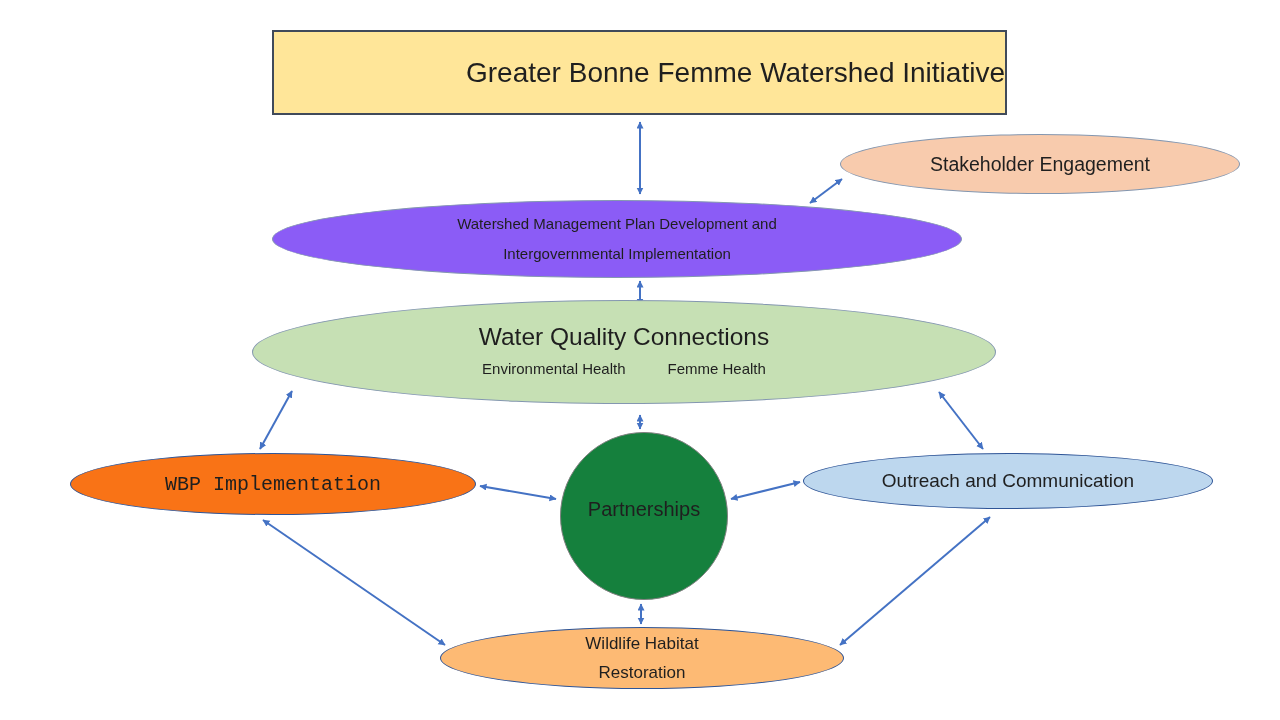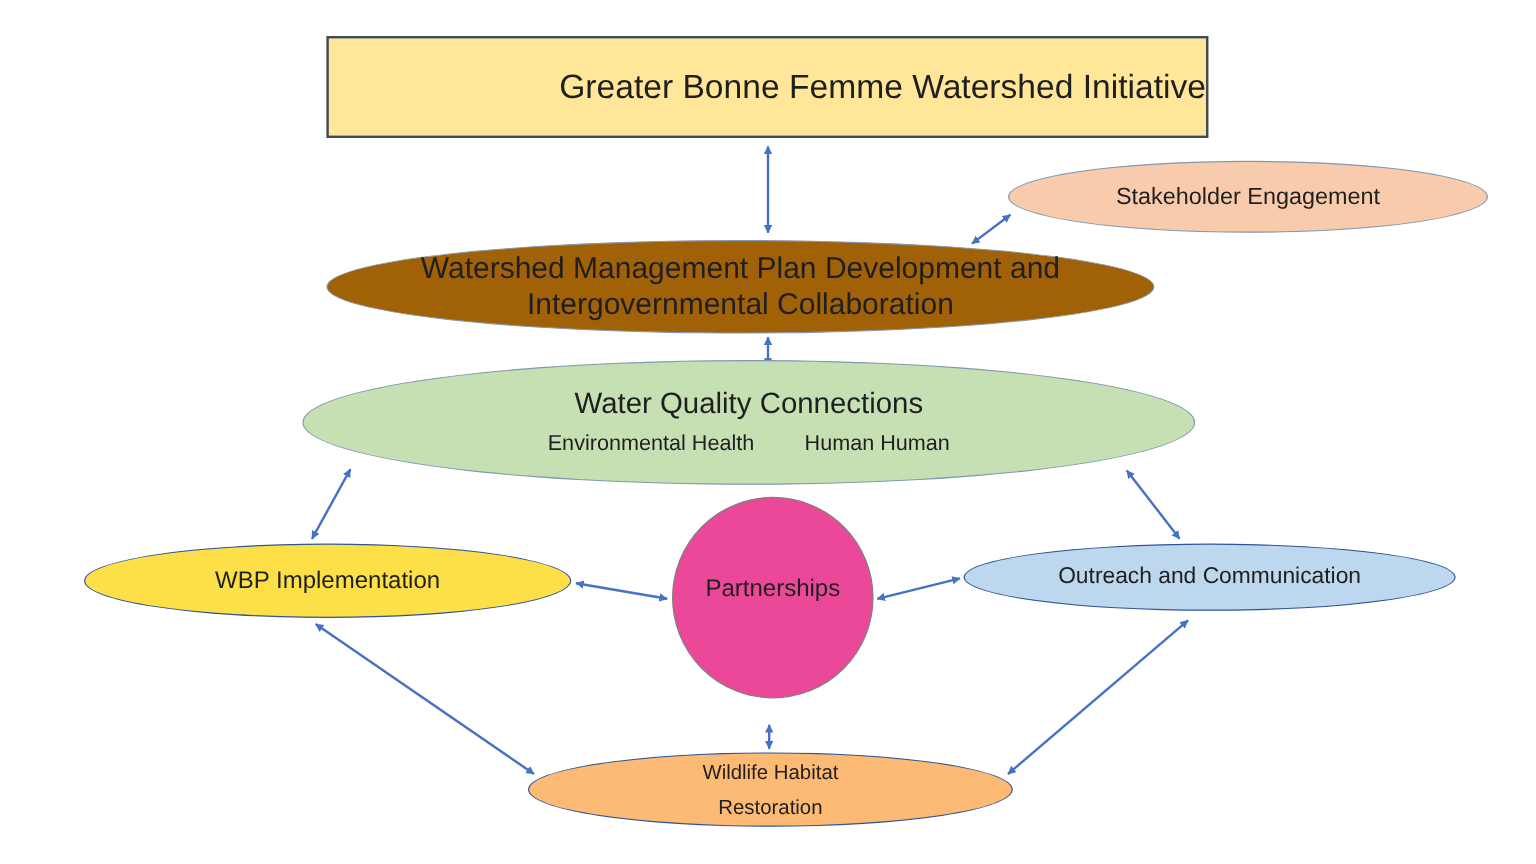--- a/index.html
+++ b/index.html
@@ -30,43 +30,44 @@
   }
   
   #node-stakeholder{
     left:840px;top:134px;width:400px;height:60px;
     background:#F8CBAD;border:1.5px solid #8497B0;
     font-size:19.5px;
   }
   
   #node-wmp{
     left:272px;top:200px;width:690px;height:78px;
-    background:#a16207;border:1.5px solid #8497B0;
-    font-size:25px;line-height:30px;
+    background:#8b5cf6;border:1.5px solid #8497B0;
+    font-size:15px;line-height:30px;
   }
   
   #node-wqc{
     left:252px;top:300px;width:744px;height:104px;
     background:#C6E0B4;border:1.5px solid #8497B0;
   }
   #node-wqc .wqc-title{font-size:24.5px;line-height:30px;}
   #node-wqc .wqc-sub{
     display:flex;gap:42px;justify-content:center;
-    font-size:18px;line-height:28px;margin-top:3px;
+    font-size:15px;line-height:28px;margin-top:3px;
   }
   
   #node-wbp{
     left:70px;top:453px;width:406px;height:62px;
-    background:#fde047;border:1.5px solid #2F5597;
+    background:#f97316;border:1.5px solid #2F5597;
     font-size:20px;
+    font-family:Liberation Mono, monospace;
   }
   
   #node-partnerships{
-    left:560px;top:414px;width:168px;height:168px;
-    background:#ec4899;border:1.5px solid #808080;
+    left:560px;top:432px;width:168px;height:168px;
+    background:#15803d;border:1.5px solid #808080;
     border-radius:50%;
     font-size:20px;
     padding-bottom:14px;
   }
   
   #node-outreach{
     left:803px;top:453px;width:410px;height:56px;
     background:#BDD7EE;border:1.5px solid #2F5597;
     font-size:19px;
   }
@@ -106,28 +107,28 @@
   <div id="node-initiative" class="node">
     <span>Greater Bonne Femme Watershed Initiative</span>
   </div>
 
   <div id="node-stakeholder" class="node ellipse">
     <span>Stakeholder Engagement</span>
   </div>
 
   <div id="node-wmp" class="node ellipse">
     <span>Watershed Management Plan Development and</span>
-    <span>Intergovernmental Collaboration</span>
+    <span>Intergovernmental Implementation</span>
   </div>
 
   <div id="node-wqc" class="node ellipse">
     <span class="wqc-title">Water Quality Connections</span>
     <span class="wqc-sub">
       <span>Environmental Health</span>
-      <span>Human Human</span>
+      <span>Femme Health</span>
     </span>
   </div>
 
   <div id="node-wbp" class="node ellipse">
     <span>WBP Implementation</span>
   </div>
 
   <div id="node-partnerships" class="node">
     <span>Partnerships</span>
   </div>

